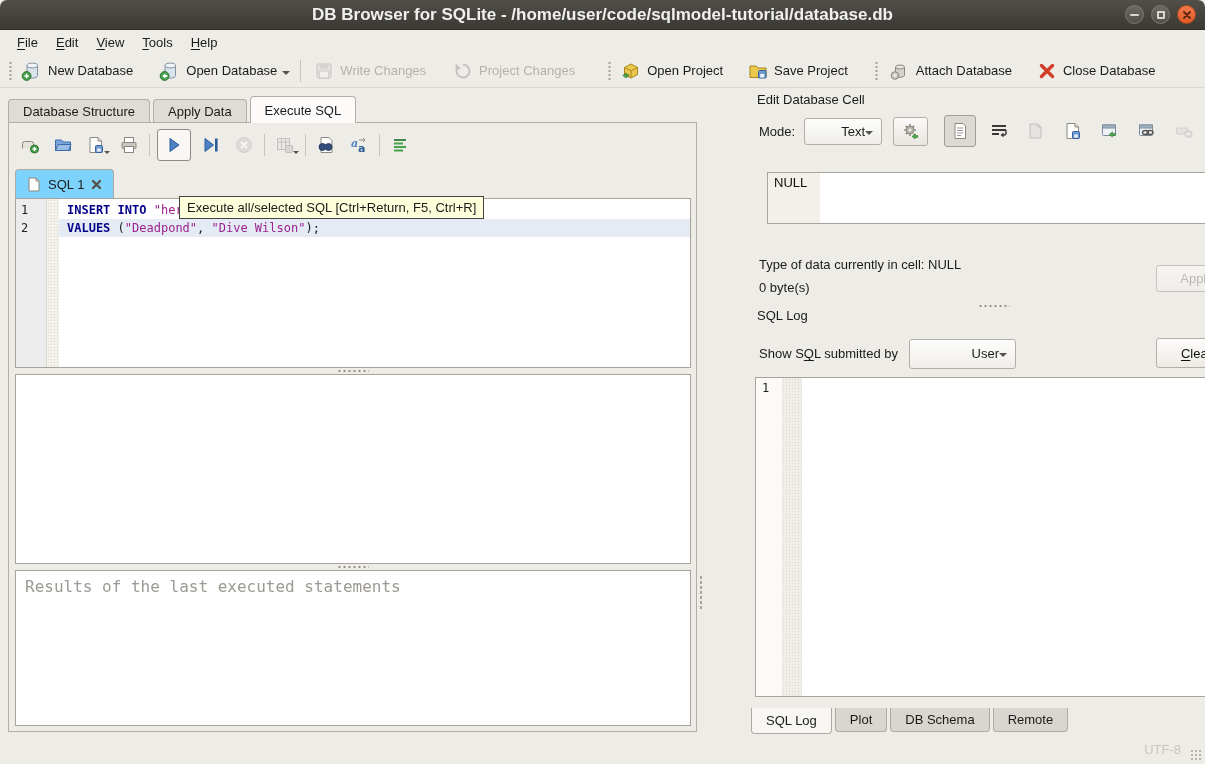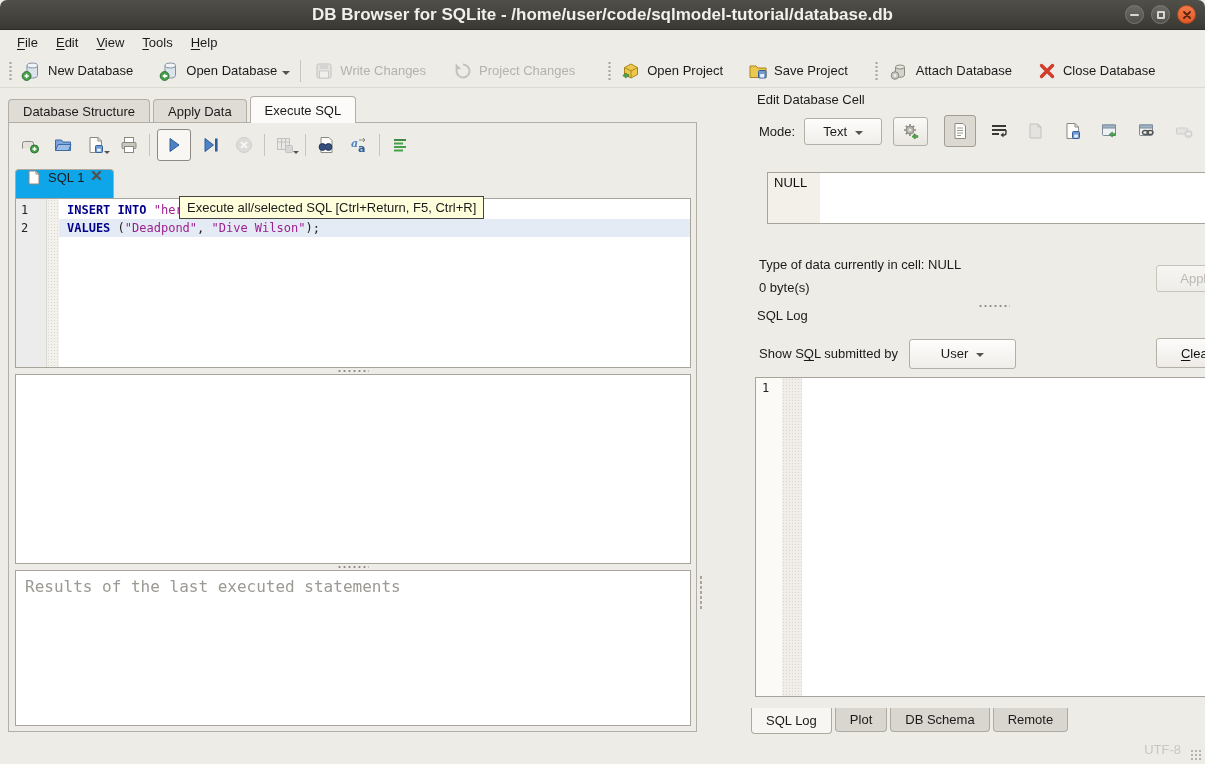--- a/index.html
+++ b/index.html
@@ -60,22 +60,22 @@
   .tab-frame { position:absolute; left:0; top:26px; right:0; bottom:0; border:1px solid #b3afa7; background:#eeece7; }
 
   .sql-toolbar { position:absolute; top:5px; left:8px; height:34px; display:flex; align-items:center; gap:7px; }
   .sbtn { width:26px; height:26px; display:flex; align-items:center; justify-content:center; position:relative; }
   .sbtn.hovered { width:34px; height:32px; border:1px solid #8f8b84; border-radius:3px; background:#f8f7f4; }
   .sbtn.disabled svg { opacity:.5; filter:grayscale(1); }
   .sbtn .mini-caret { position:absolute; right:-1px; bottom:1px; width:0; height:0; border:3.5px solid transparent; border-top-color:#55534d; }
 
   .sqltab-row { position:absolute; top:46px; left:6px; right:6px; height:29px; display:flex; align-items:flex-end; }
   .sqltab {
-    display:flex; gap:7px; padding:0 11px; height:29px;
-    background:#0ea5e9; border:1px solid #aeaaa2; border-bottom:none; border-radius:4px 4px 0 0;
+    display:flex; align-items:center; gap:7px; padding:0 11px; height:29px;
+    background:#7dd3fc; border:1px solid #aeaaa2; border-bottom:none; border-radius:4px 4px 0 0;
   }
 
   .tooltip {
     position:absolute; left:170px; top:73px; z-index:20;
     background:#ffffdc; border:1px solid #454442; padding:3px 7px;
     font-size:13px; white-space:nowrap;
   }
 
   .editor {
     position:absolute; top:75px; left:6px; width:676px; height:170px;
@@ -101,21 +101,21 @@
 
   
   .right-panel { position:absolute; left:747px; top:90px; width:494px; height:648px; }
   .dock-header { position:absolute; left:10px; right:4px; display:flex; justify-content:space-between; align-items:center; }
   .dock-title { font-size:13px; }
   .dock-icons { display:flex; gap:5px; }
   .dock-mini { width:13px; height:13px; display:flex; align-items:center; justify-content:center; }
 
   .mode-row { position:absolute; top:26px; left:12px; right:6px; height:30px; display:flex; align-items:center; }
   .combo {
-    display:flex; align-items:center; justify-content:center; gap:8px;
+    display:flex; align-items:center; justify-content:flex-end; 
     height:27px; padding:0 8px; background:linear-gradient(#fdfdfc,#f0eeea);
     border:1px solid #b3afa7; border-radius:3px;
   }
   .combo .caret { margin-top:7px; }
   .gear-btn {
     width:35px; height:29px; margin-left:11px;
     border:1px solid #b3afa7; border-radius:3px; background:linear-gradient(#fbfaf8,#e9e6e0);
     display:flex; align-items:center; justify-content:center;
   }
   .cell-icons { margin-left:auto; display:flex; gap:9px; align-items:center; }

